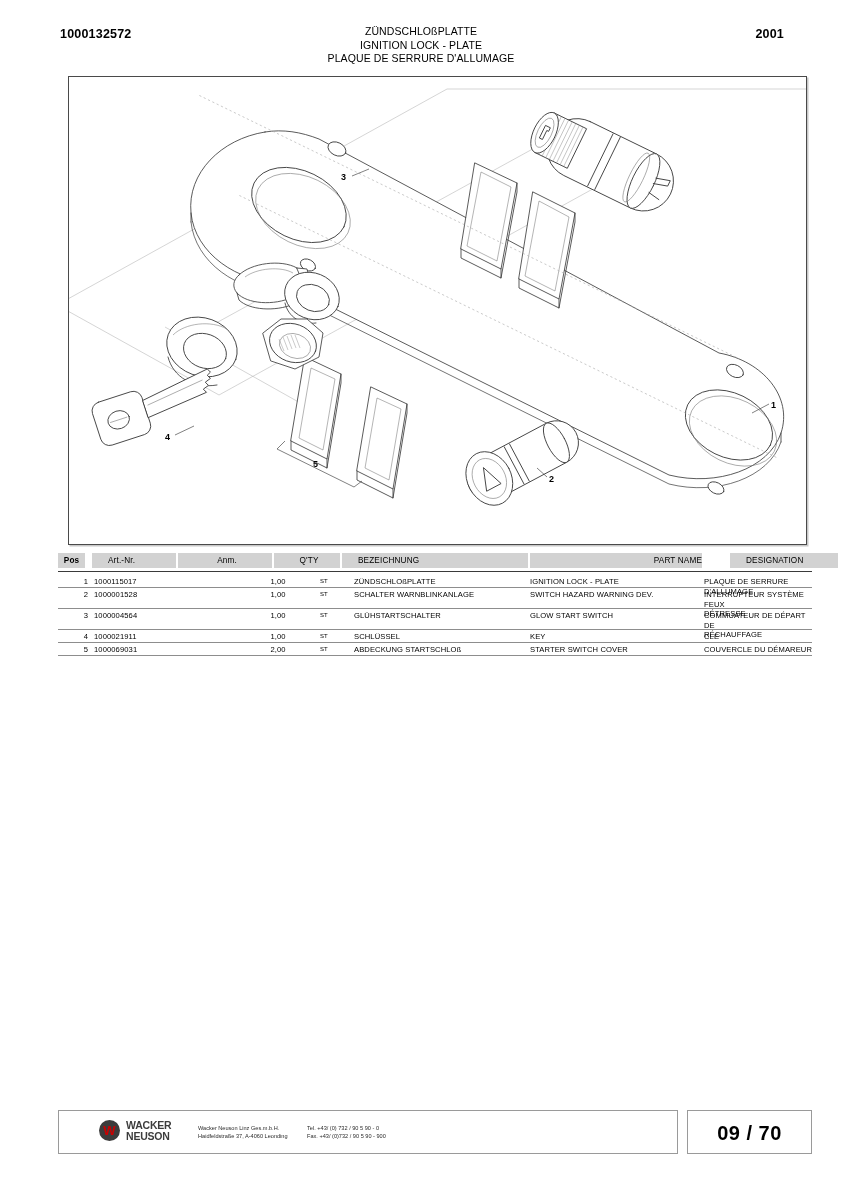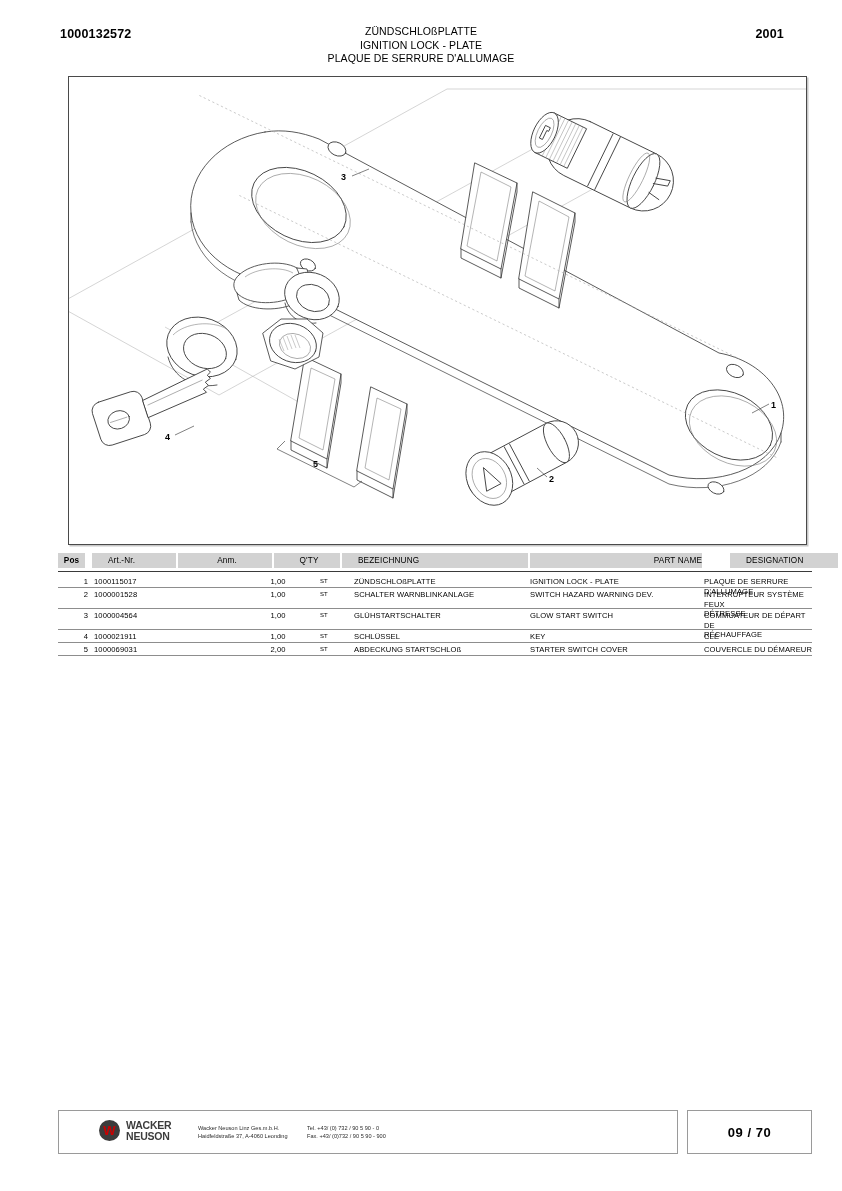--- a/index.html
+++ b/index.html
@@ -194,21 +194,21 @@
   }
   .page-box {
     position: absolute;
     left: 687px; top: 1110px;
     width: 125px;
     height: 44px;
     border: 1px solid #9a9a9a;
     background: #fff;
     box-sizing: border-box;
     text-align: center;
-    font-size: 13px;
+    font-size: 20px;
     font-weight: bold;
     line-height: 44px;
     letter-spacing: 0.5px;
   }
 </style>
 </head>
 <body>
 
 <div class="header">
   <div class="hdr-left">1000132572</div>

